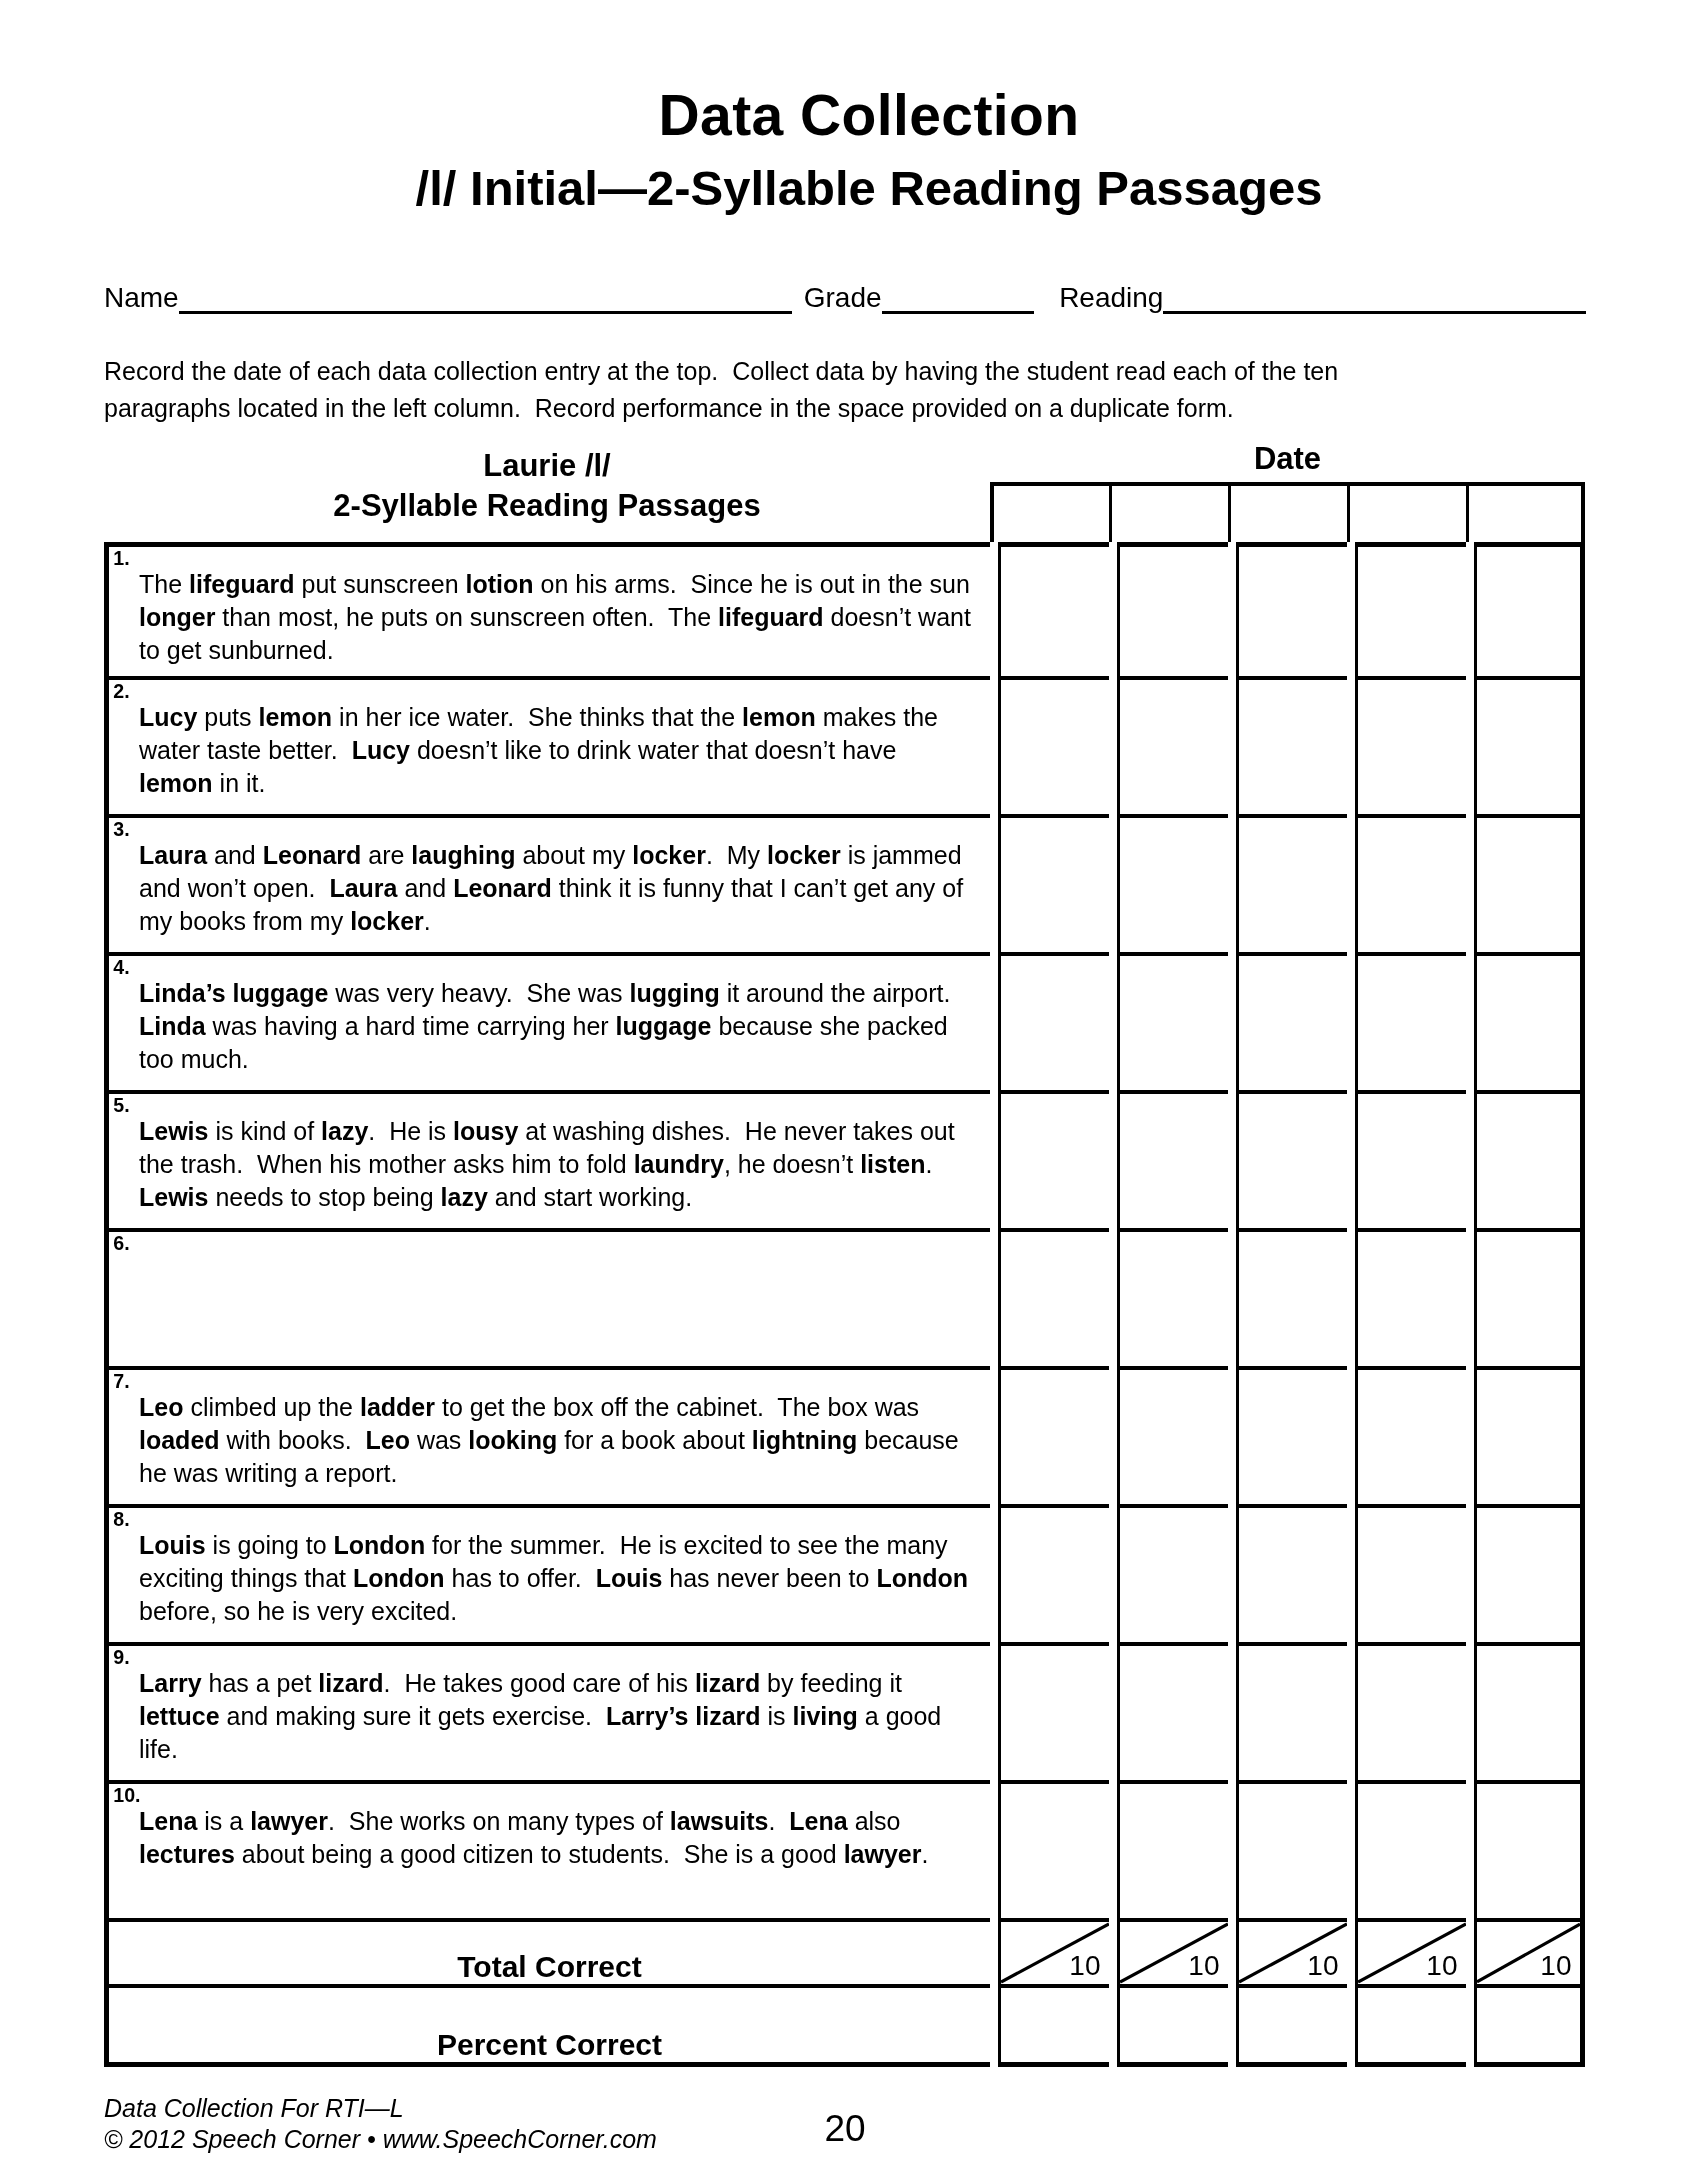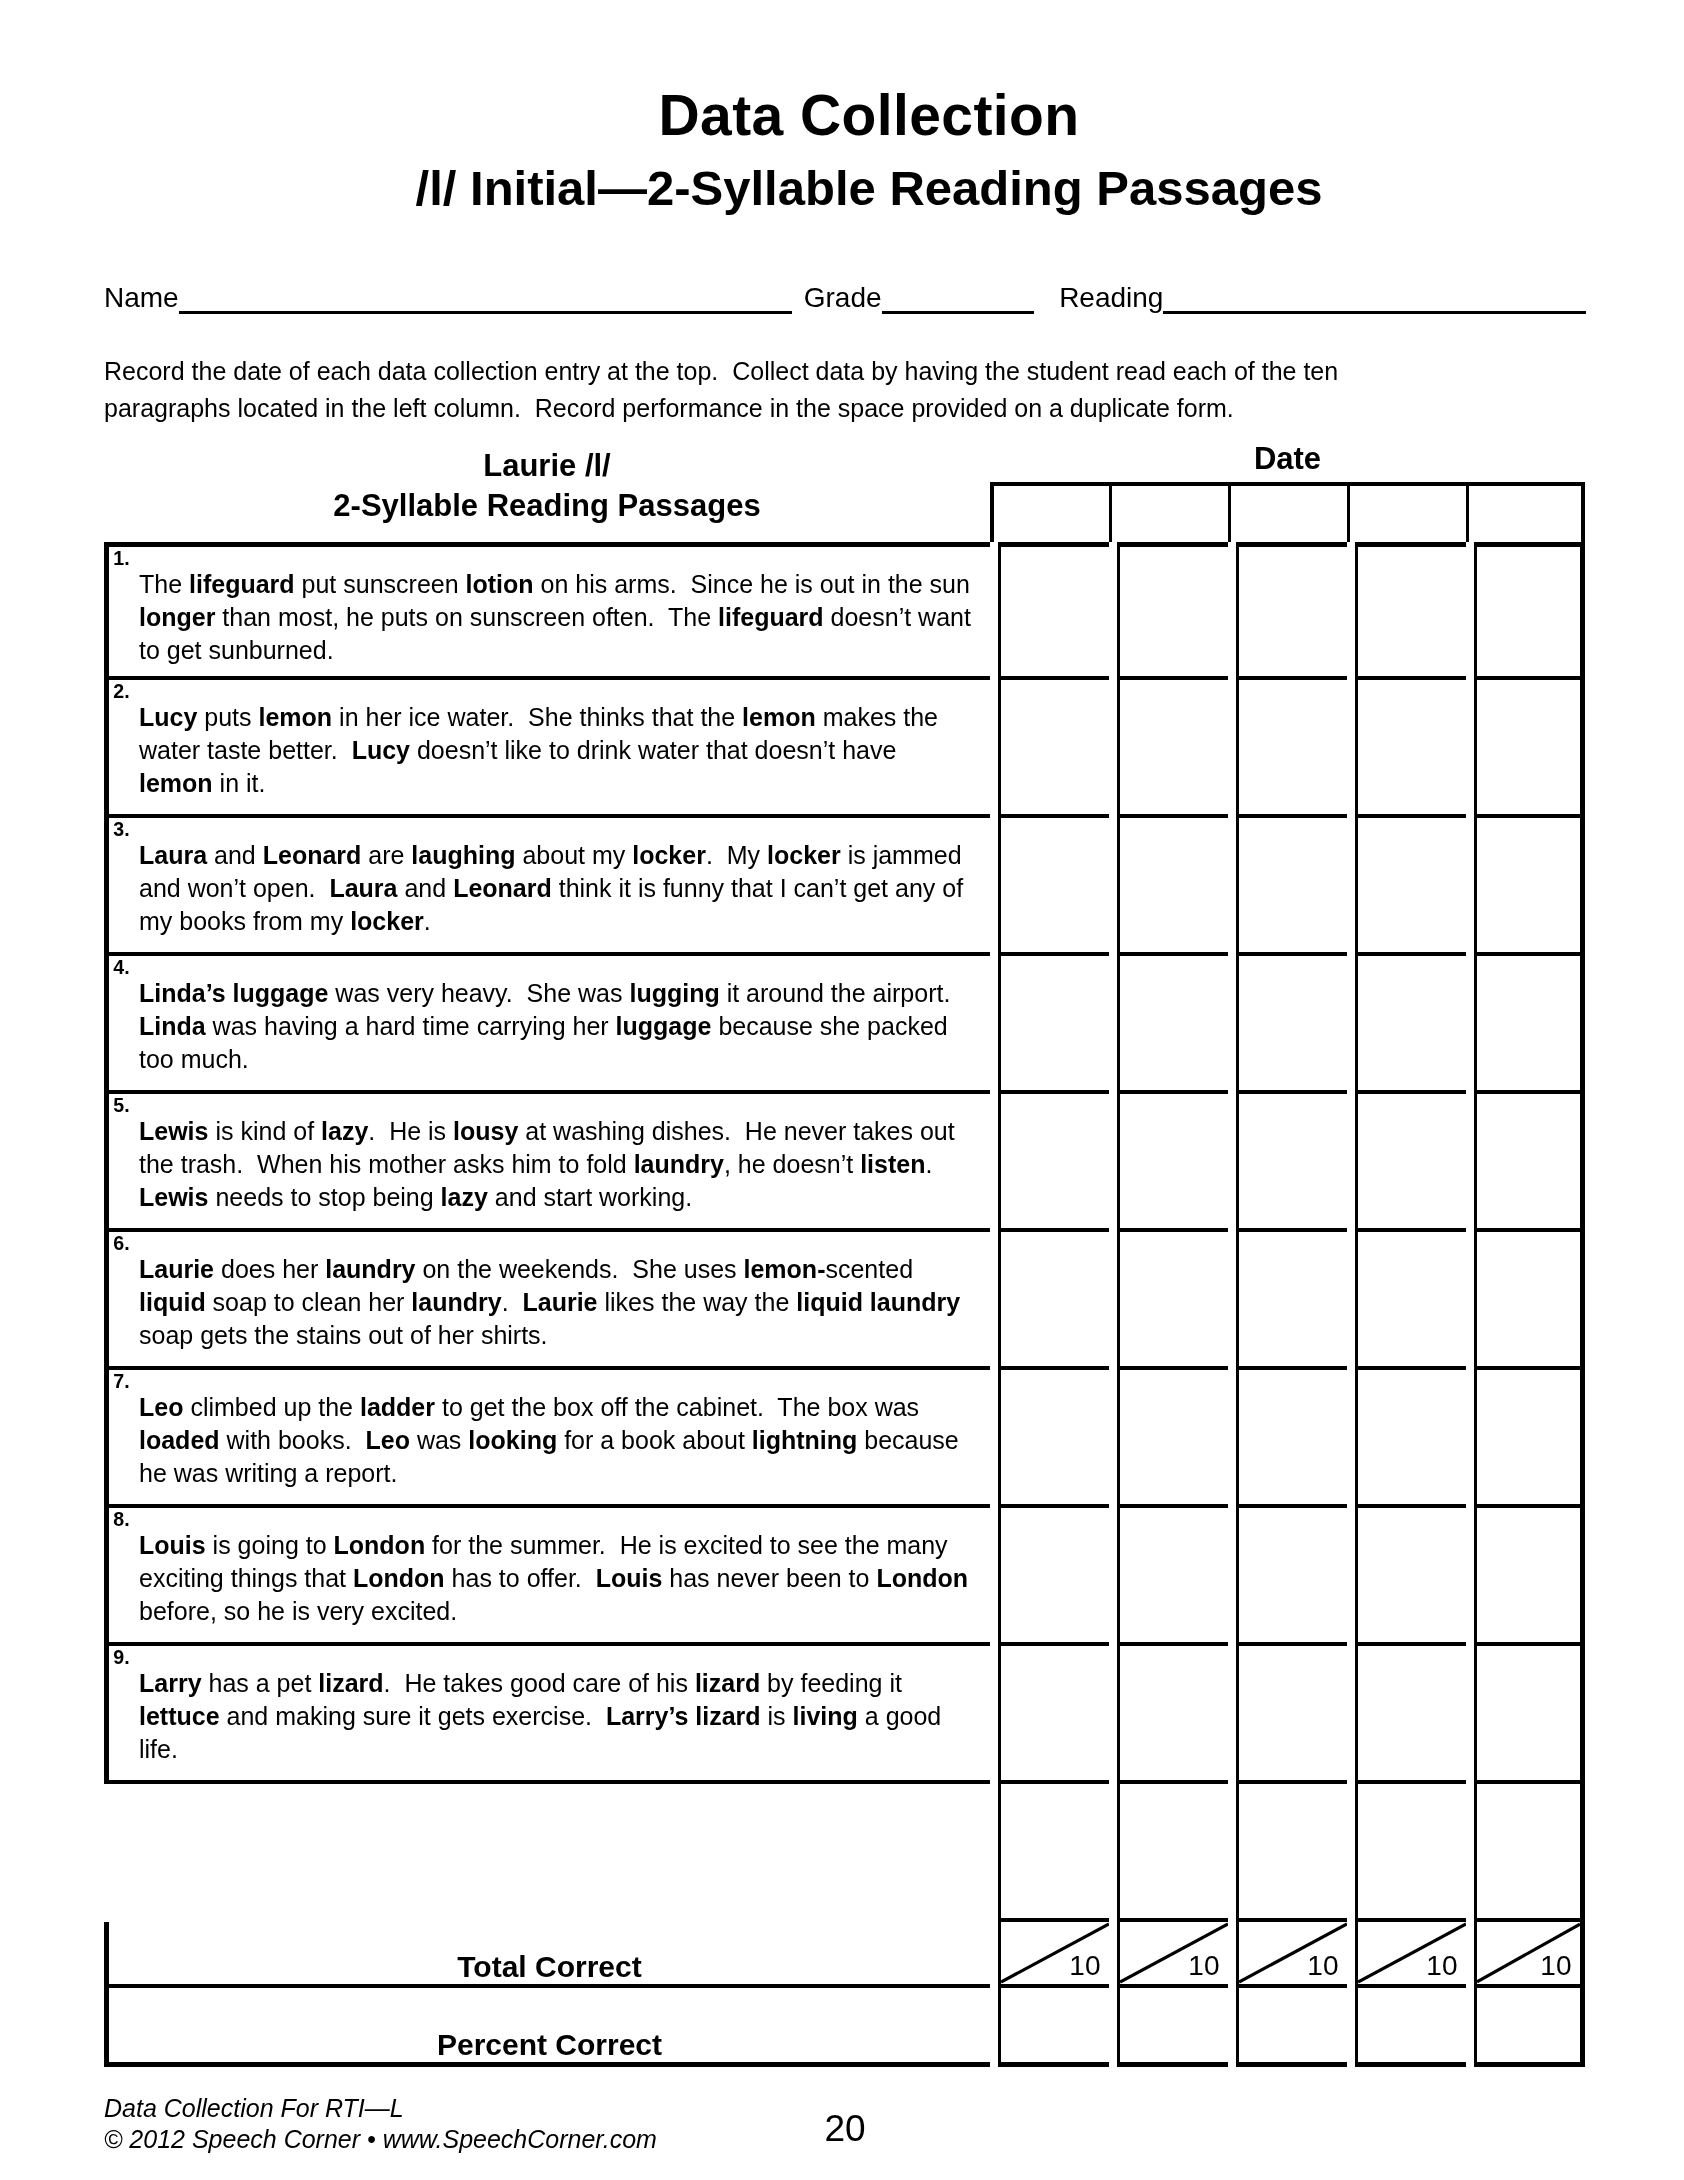--- a/index.html
+++ b/index.html
@@ -167,21 +167,20 @@
         <span class="pnum">5.</span>
         <div class="ptext"><b>Lewis</b> is kind of <b>lazy</b>.  He is <b>lousy</b> at washing dishes.  He never takes out the trash.  When his mother asks him to fold <b>laundry</b>, he doesn’t <b>listen</b>.  <b>Lewis</b> needs to stop being <b>lazy</b> and start working.</div>
       </div>
       <div class="dcell" style="grid-area: 7 / 2;"></div>
       <div class="dcell" style="grid-area: 7 / 3;"></div>
       <div class="dcell" style="grid-area: 7 / 4;"></div>
       <div class="dcell" style="grid-area: 7 / 5;"></div>
       <div class="dcell lastc" style="grid-area: 7 / 6;"></div>
       <div class="pcell" style="grid-area: 8 / 1;">
         <span class="pnum">6.</span>
-        <div class="ptext"><b>Laurie</b> does her <b>laundry</b> on the weekends.  She uses <b>lemon-</b>scented <b>liquid</b> soap to clean her <b>laundry</b>.  <b>Laurie</b> likes the way the <b>liquid laundry</b> soap gets the stains out of her shirts.</div>
       </div>
       <div class="dcell" style="grid-area: 8 / 2;"></div>
       <div class="dcell" style="grid-area: 8 / 3;"></div>
       <div class="dcell" style="grid-area: 8 / 4;"></div>
       <div class="dcell" style="grid-area: 8 / 5;"></div>
       <div class="dcell lastc" style="grid-area: 8 / 6;"></div>
       <div class="pcell" style="grid-area: 9 / 1;">
         <span class="pnum">7.</span>
         <div class="ptext"><b>Leo</b> climbed up the <b>ladder</b> to get the box off the cabinet.  The box was <b>loaded</b> with books.  <b>Leo</b> was <b>looking</b> for a book about <b>lightning</b> because he was writing a report.</div>
       </div>
@@ -201,20 +200,24 @@
       <div class="dcell lastc" style="grid-area: 10 / 6;"></div>
       <div class="pcell" style="grid-area: 11 / 1;">
         <span class="pnum">9.</span>
         <div class="ptext"><b>Larry</b> has a pet <b>lizard</b>.  He takes good care of his <b>lizard</b> by feeding it <b>lettuce</b> and making sure it gets exercise.  <b>Larry’s lizard</b> is <b>living</b> a good life.</div>
       </div>
       <div class="dcell" style="grid-area: 11 / 2;"></div>
       <div class="dcell" style="grid-area: 11 / 3;"></div>
       <div class="dcell" style="grid-area: 11 / 4;"></div>
       <div class="dcell" style="grid-area: 11 / 5;"></div>
       <div class="dcell lastc" style="grid-area: 11 / 6;"></div>
+      <div class="pcell" style="grid-area: 12 / 1;">
+        <span class="pnum">10.</span>
+        <div class="ptext"><b>Lena</b> is a <b>lawyer</b>.  She works on many types of <b>lawsuits</b>.  <b>Lena</b> also <b>lectures</b> about being a good citizen to students.  She is a good <b>lawyer</b>.</div>
+      </div>
       <div class="dcell" style="grid-area: 12 / 2;"></div>
       <div class="dcell" style="grid-area: 12 / 3;"></div>
       <div class="dcell" style="grid-area: 12 / 4;"></div>
       <div class="dcell" style="grid-area: 12 / 5;"></div>
       <div class="dcell lastc" style="grid-area: 12 / 6;"></div>
       <div class="labelcell" style="grid-area: 13 / 1;">
         <span>Total Correct</span>
       </div>
       <div class="dcell tcell" style="grid-area: 13 / 2;">
         <svg viewBox="0 0 136 73" width="116" height="62">

